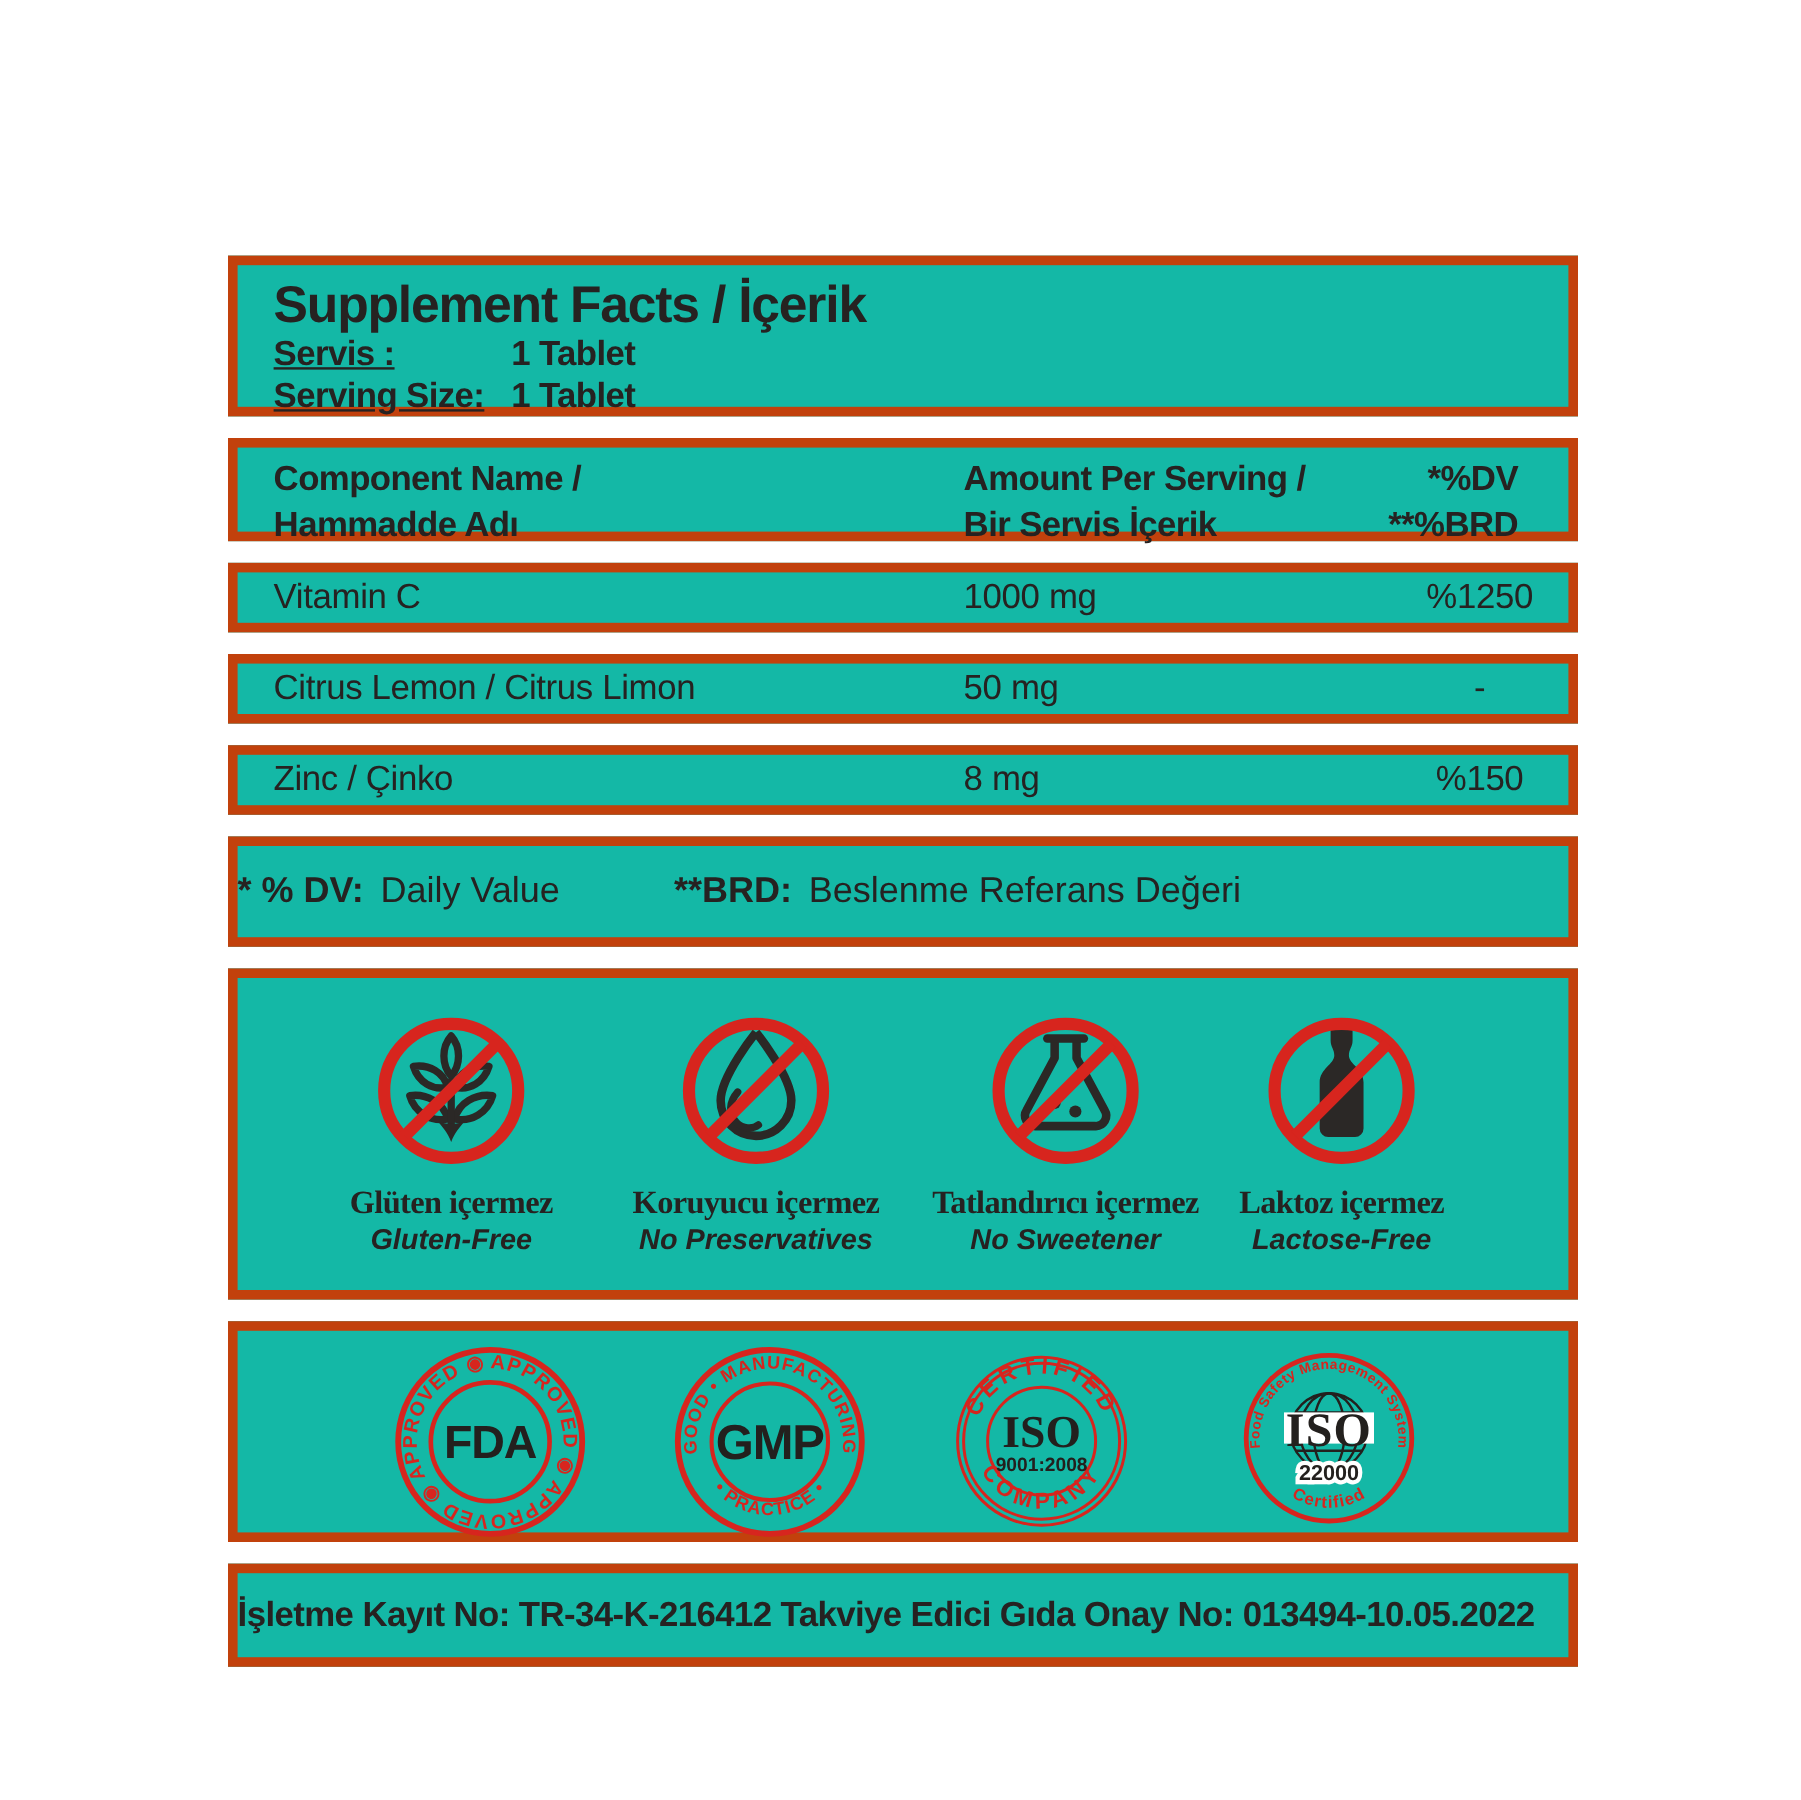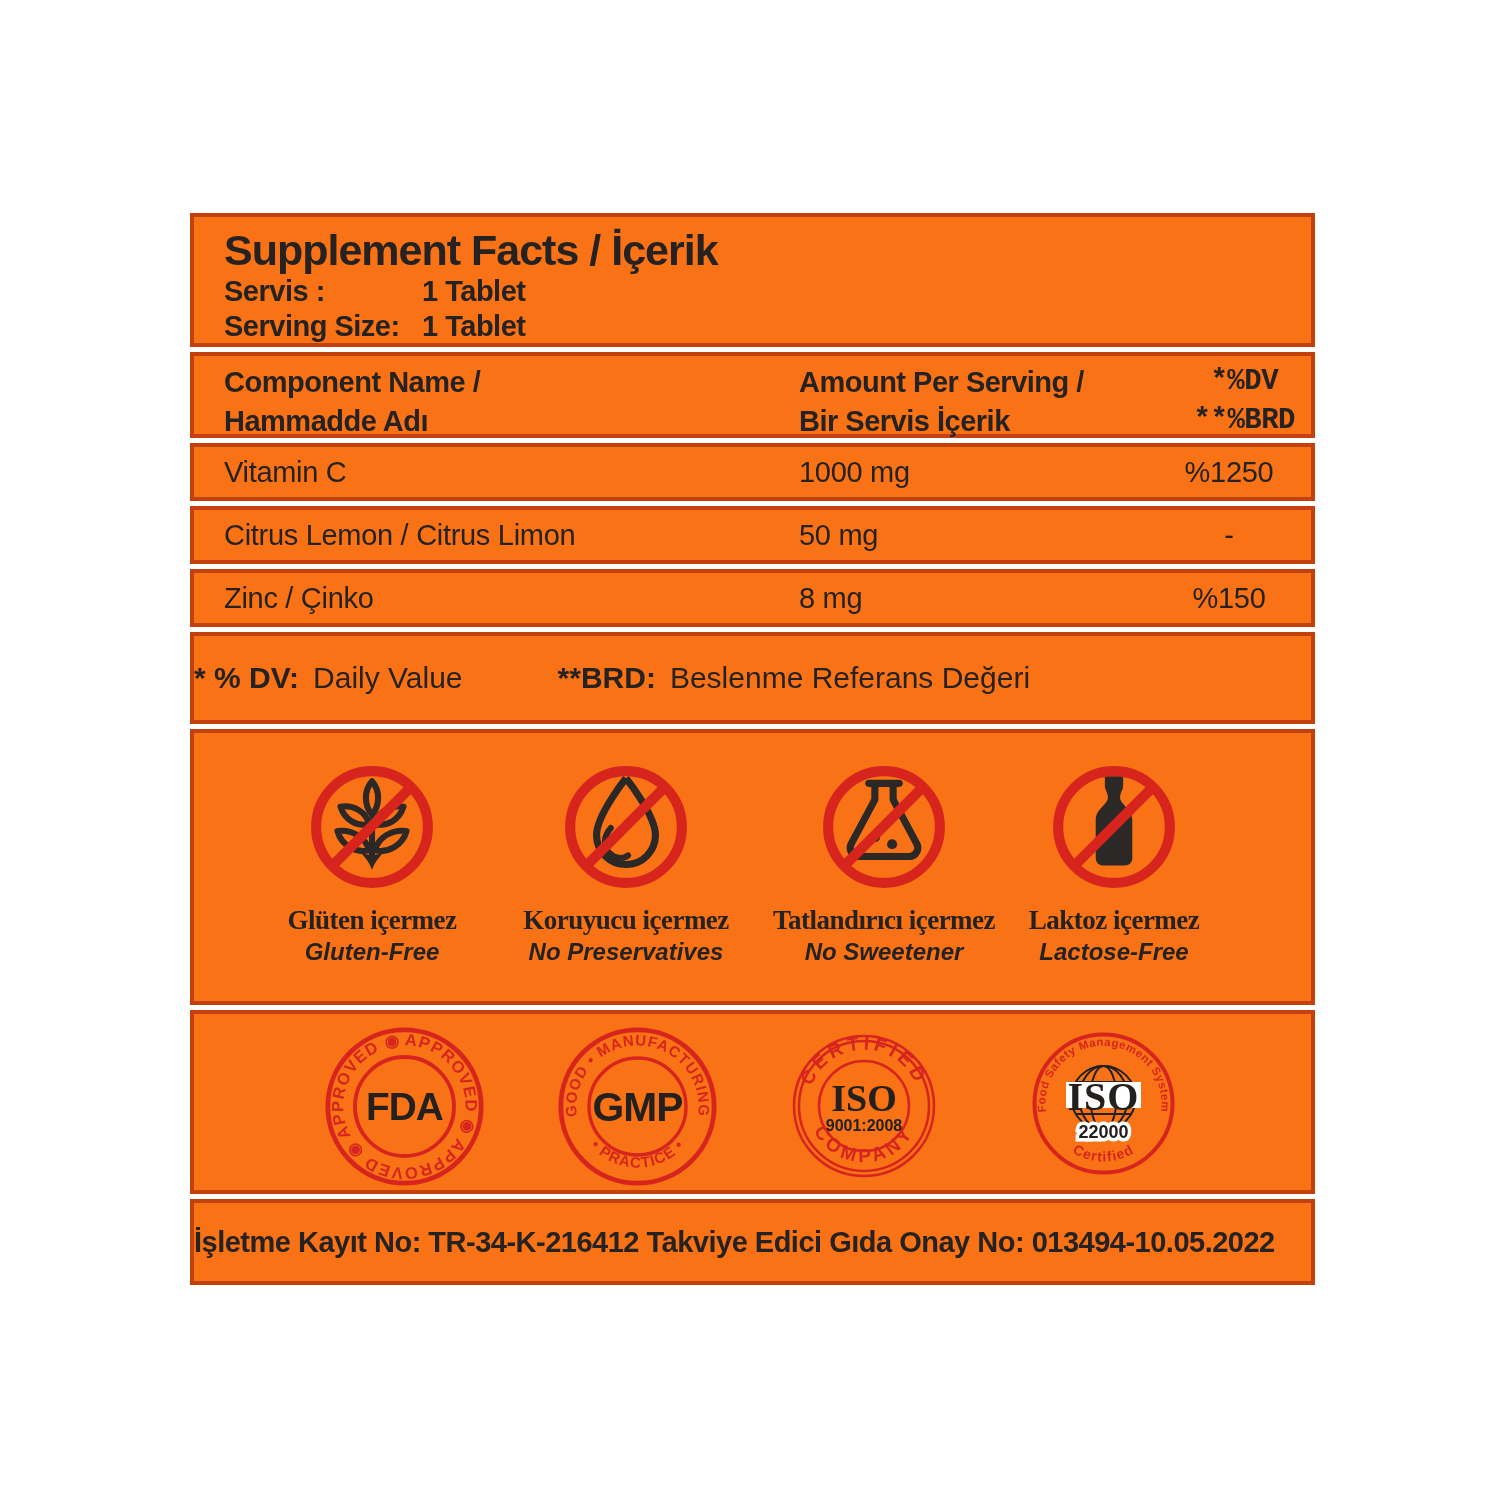--- a/index.html
+++ b/index.html
@@ -2,34 +2,34 @@
 <html><head>
 <meta charset="utf-8">
 <style>
   html,body{margin:0;padding:0;background:#ffffff;}
   .page{
     position:relative;width:1501px;height:1500px;background:#ffffff;overflow:hidden;
     font-family:"Liberation Sans",sans-serif;color:#262221;
   }
   .label{position:absolute;left:190px;top:213px;width:1125px;}
   .box{
-    box-sizing:border-box;border:4px solid #c2410c;background:#f97316;
-    position:relative;margin-bottom:5px;width:100%;
+    box-sizing:border-box;border:8px solid #c2410c;background:#14b8a6;
+    position:relative;margin-bottom:18px;width:100%;
   }
   
   .sec-header{height:134px;padding:10px 0 0 30px;}
   .title{margin:0;font-size:43px;font-weight:bold;letter-spacing:-1px;line-height:1.1;}
   .serving-line{font-size:29px;font-weight:bold;line-height:1.18;letter-spacing:-0.5px;}
-  .sl-label{display:inline-block;width:198px;}
+  .sl-label{display:inline-block;width:198px;text-decoration:underline;}
   
   .sec-thead{height:86px;font-size:29px;font-weight:bold;letter-spacing:-0.5px;line-height:1.33;}
   .th{position:absolute;top:7px;}
   .th-comp{left:30px;}
   .th-amt{left:605px;}
-  .th-dv{right:16px;text-align:center;font-family:Liberation Mono, monospace;}
+  .th-dv{right:42px;text-align:right;}
   
   .sec-row{height:58px;font-size:29px;letter-spacing:-0.3px;}
   .cell{position:absolute;top:50%;transform:translateY(-50%);white-space:nowrap;}
   .cell-name{left:30px;}
   .cell-amt{left:605px;}
   .cell-dv{left:920px;width:230px;text-align:center;}
   
   .sec-footnote{height:92px;font-size:30px;display:flex;align-items:center;box-sizing:border-box;}
   .fn-key{font-weight:bold;}
   .fn-val{margin-left:14px;}

